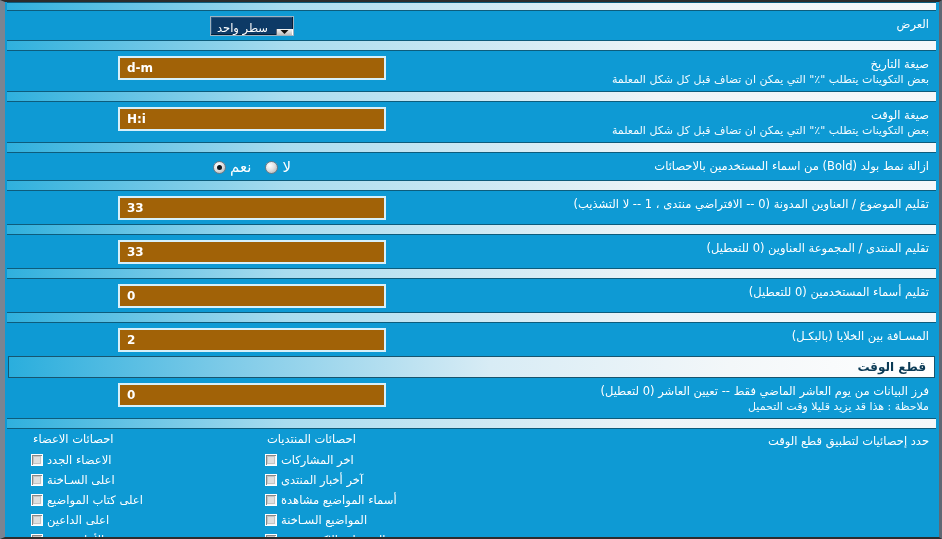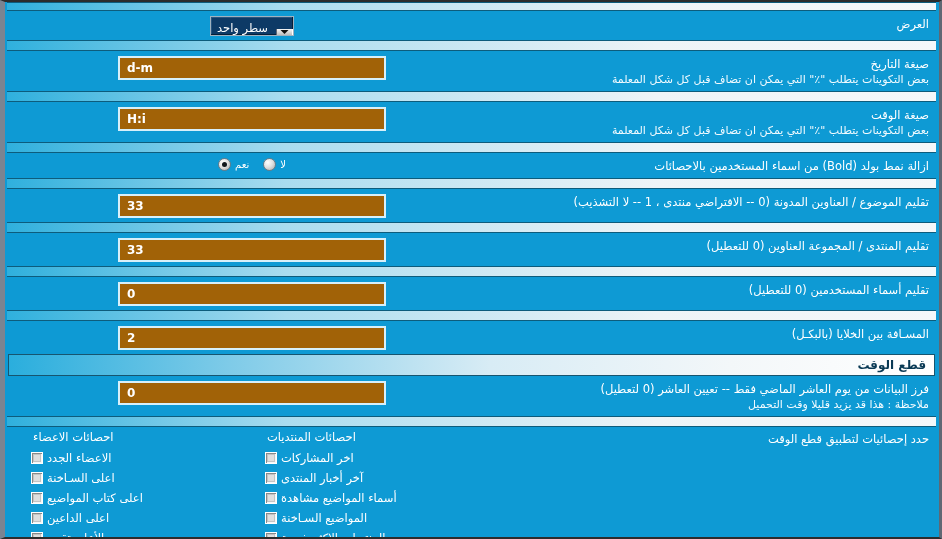--- a/index.html
+++ b/index.html
@@ -158,21 +158,21 @@
   .radio-dot.checked::after {
     content: "";
     position: absolute;
     left: 3px; top: 3px;
     width: 5px; height: 5px;
     border-radius: 50%;
     background: #10161c;
   }
   .radio-label {
     color: #ffffff;
-    font-size: 10px;
+    font-size: 15px;
   }
 
   
   .checks-row {
     display: flex;
     flex-direction: row;
     align-items: flex-start;
     width: 100%;
     padding: 3px 8px 4px 6px;
   }

